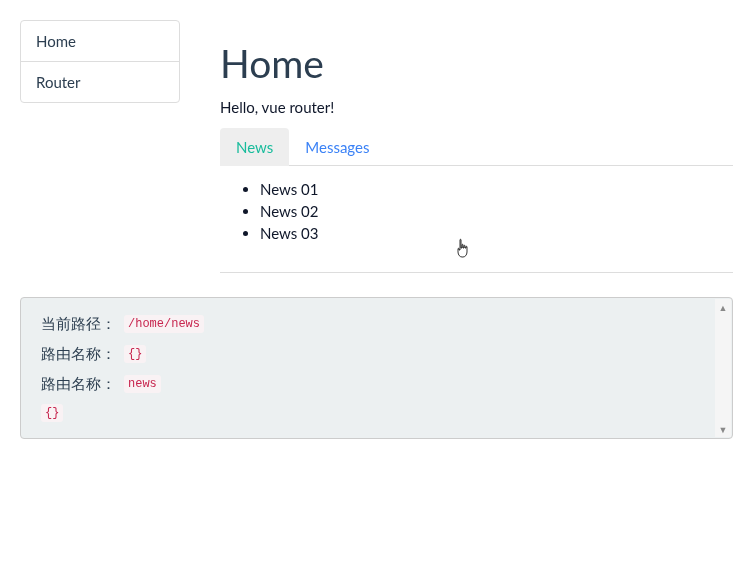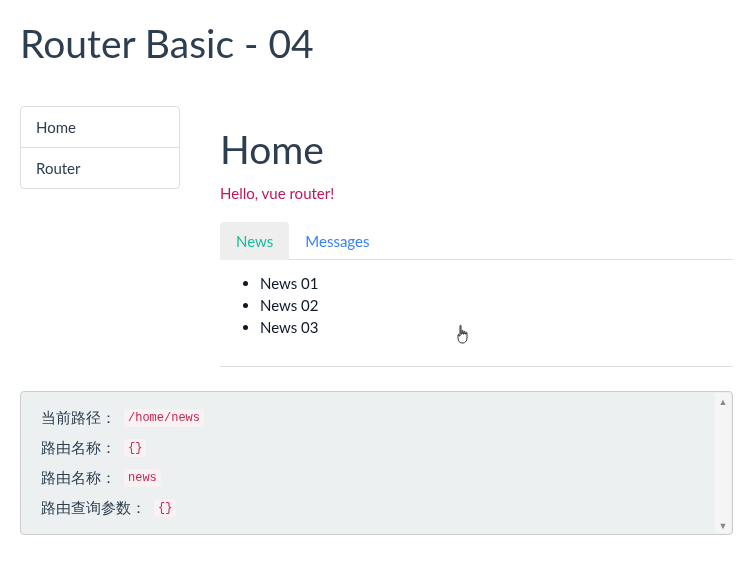--- a/index.html
+++ b/index.html
@@ -51,22 +51,22 @@
     }
     .main-heading {
       font-size: 39px;
       font-weight: 400;
       color: #2C3E50;
       margin-top: 20px;
       margin-bottom: 12px;
     }
     .main-subtext {
       font-size: 15px;
-      margin-bottom: 20px;
-      color: #be185d;
+      margin-bottom: 12px;
+      color: #0f172a;
     }
     .tabs {
       list-style: none;
       border-bottom: 1px solid #ddd;
       display: flex;
     }
     .tab {
       padding: 10px 16px;
       cursor: pointer;
       color: #3b82f6;
@@ -142,21 +142,20 @@
       top: 218px;
       width: 18px;
       height: 22px;
       pointer-events: none;
     }
   </style>
 </head>
 <body>
 
 <div class="container">
-  <h1 class="page-title">Router Basic - 04</h1>
 
   <div class="content-wrapper">
     <nav class="sidebar">
       <ul class="sidebar-list">
         <li class="sidebar-item">Home</li>
         <li class="sidebar-item">Router</li>
       </ul>
     </nav>
 
     <div class="main" style="position:relative;">
@@ -189,21 +188,20 @@
     </div>
     <div class="debug-row">
       <span class="debug-label">路由名称：</span>
       <span class="debug-value">{}</span>
     </div>
     <div class="debug-row">
       <span class="debug-label">路由名称：</span>
       <span class="debug-value">news</span>
     </div>
     <div class="debug-row" style="margin-bottom:0;">
-      <span class="debug-label">路由查询参数：</span>
       <span class="debug-value">{}</span>
     </div>
 
     <div class="scrollbar-track">
       <div class="scrollbar-arrow">▲</div>
       <div style="flex:1;"></div>
       <div class="scrollbar-arrow" style="position:absolute;bottom:0;">▼</div>
     </div>
   </div>
 </div>

